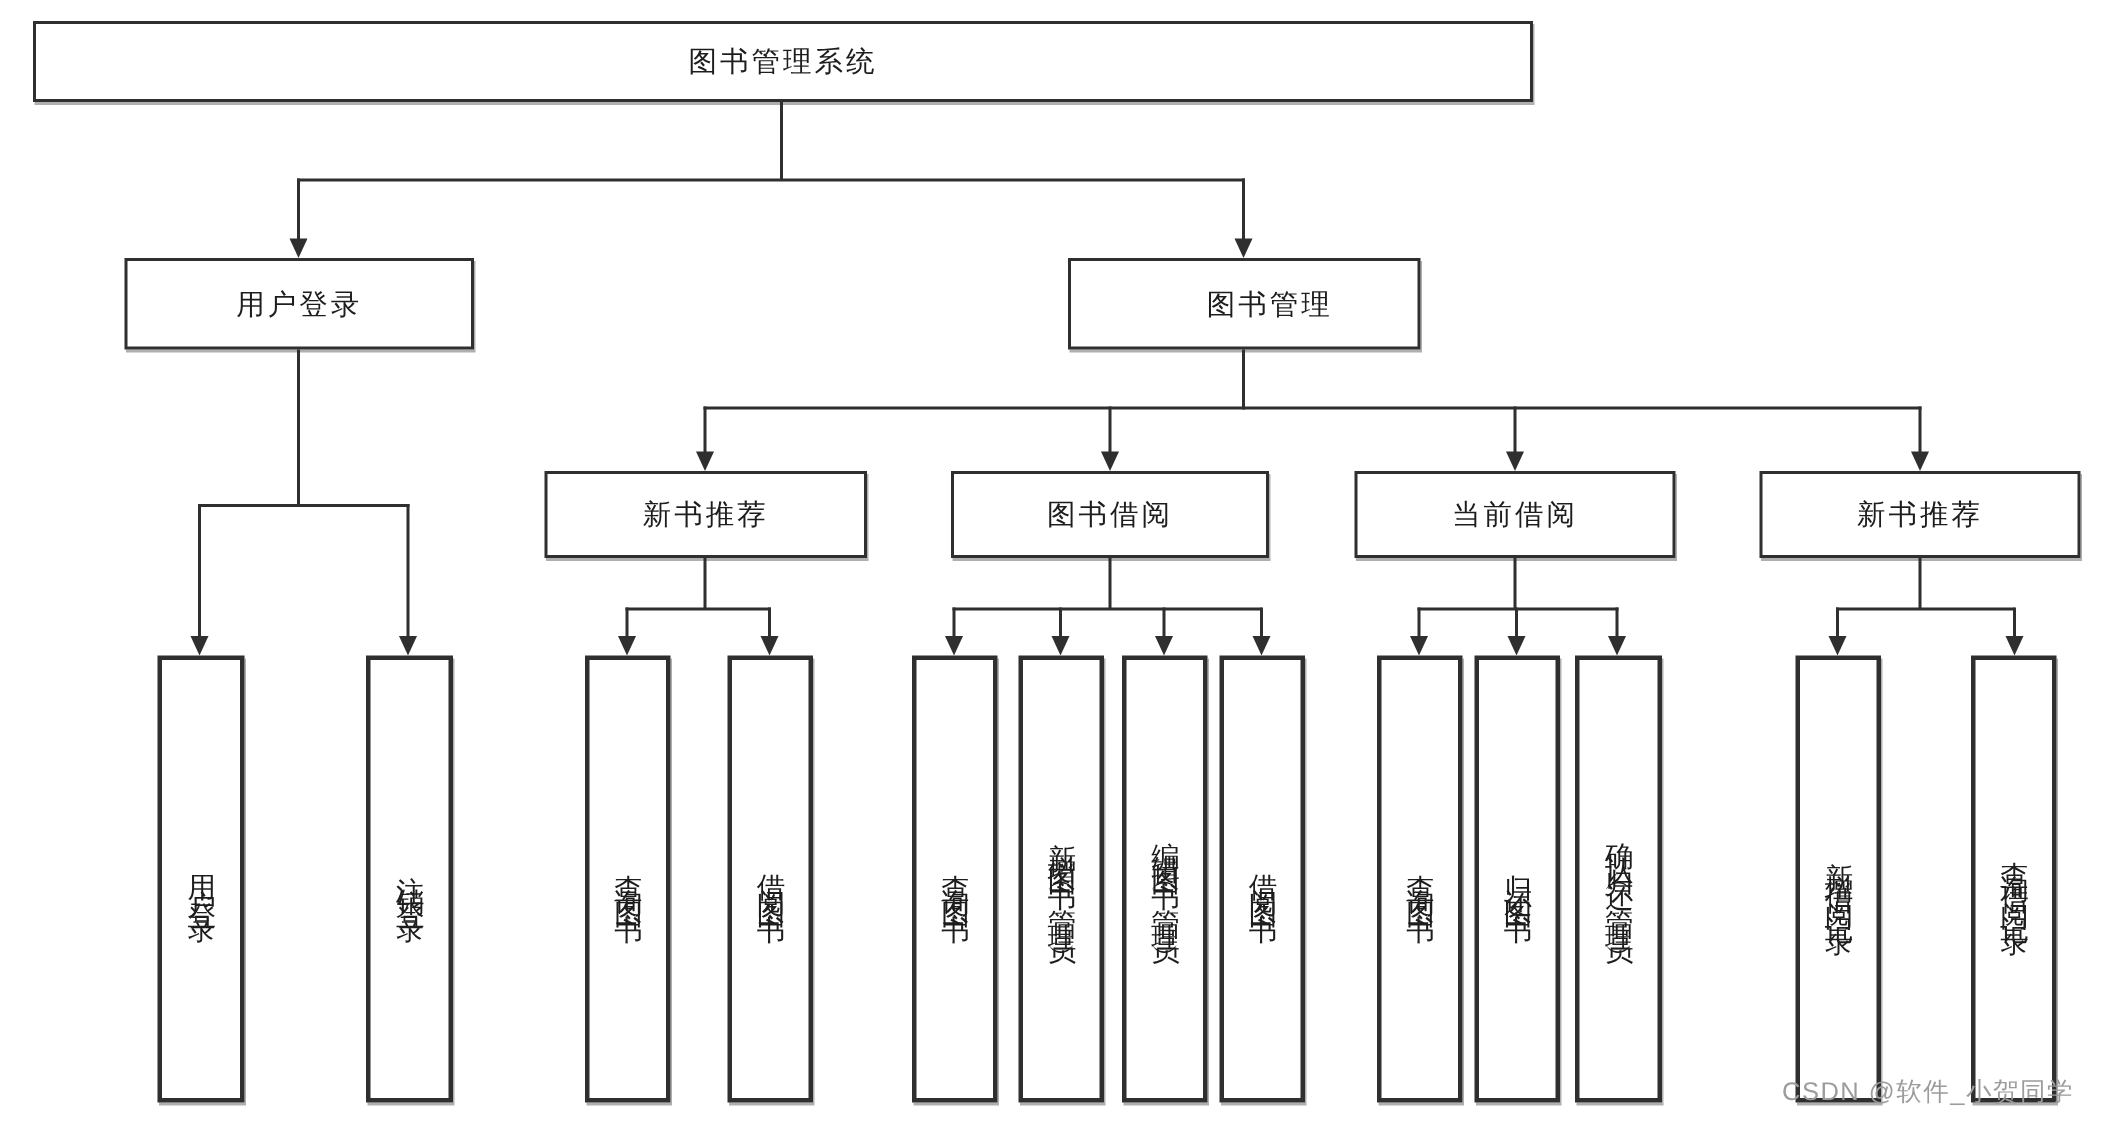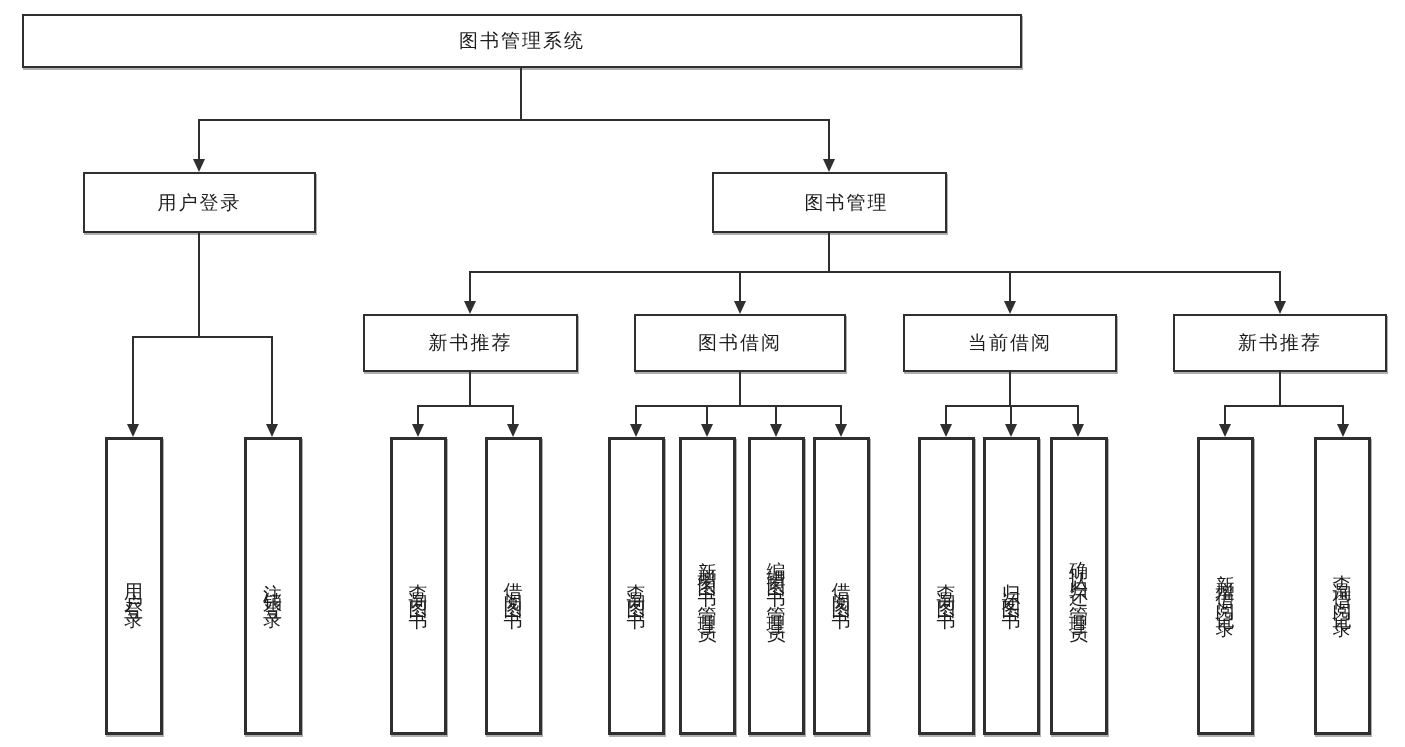--- a/index.html
+++ b/index.html
@@ -135,14 +135,15 @@
   <div class="node leaf" style="left:748px;top:437px;width:57px;height:298px;">编辑图书（管理员）</div>
   <div class="node leaf" style="left:813px;top:437px;width:57px;height:298px;">借阅图书</div>
 
   <div class="node leaf" style="left:918px;top:437px;width:57px;height:298px;">查询图书</div>
   <div class="node leaf" style="left:983px;top:437px;width:57px;height:298px;">归还图书</div>
   <div class="node leaf" style="left:1050px;top:437px;width:58px;height:298px;">确认归还（管理员）</div>
 
   <div class="node leaf" style="left:1197px;top:437px;width:57px;height:298px;">新增借阅记录</div>
   <div class="node leaf" style="left:1314px;top:437px;width:57px;height:298px;">查询借阅记录</div>
 
+  <div class="watermark">CSDN @软件_小贺同学</div>
 
 </div>
 
 </body></html>

